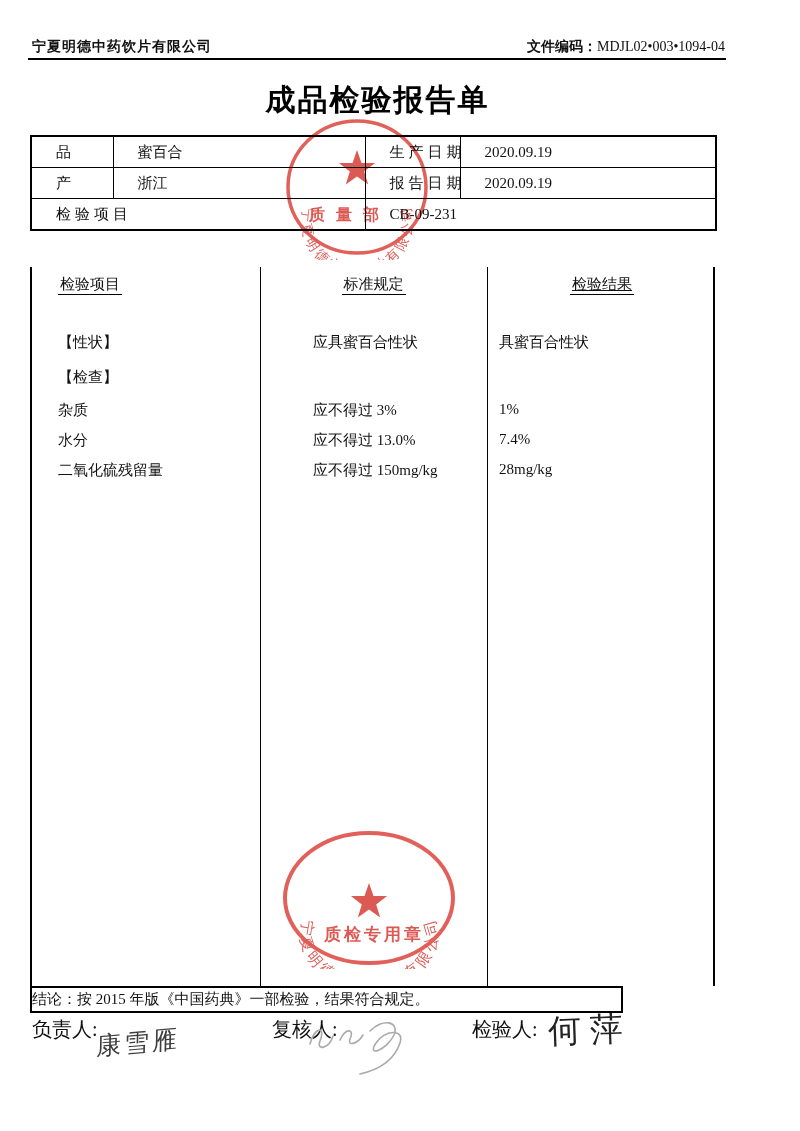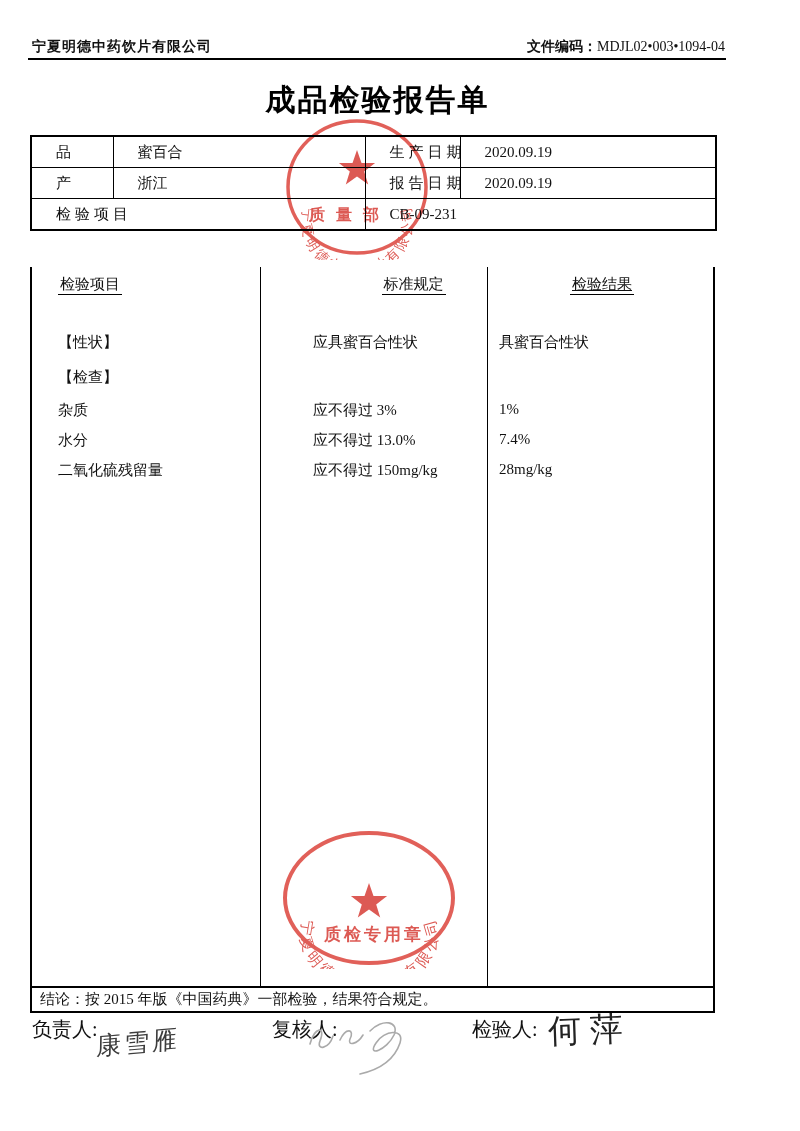--- a/index.html
+++ b/index.html
@@ -17,26 +17,26 @@
   table.info td{border:1.5px solid #000;height:30px;font-size:15px;padding:0 24px;vertical-align:middle;
                 white-space:nowrap;overflow:hidden;}
   .jlabel{display:inline-block;width:72px;text-align:justify;text-align-last:justify;}
   
   .section{position:absolute;left:30px;top:267px;width:685px;height:719px;
            border-left:2px solid #000;border-right:2px solid #000;box-sizing:border-box;}
   .vline{position:absolute;top:0;bottom:0;width:0;border-left:1.5px solid #000;}
   .vline.v1{left:228px;} .vline.v2{left:455px;}
   .sec-text{position:absolute;font-size:15px;white-space:nowrap;}
   .col-head{border-bottom:1px solid #000;padding:0 2px 2px 2px;}
-  .center2{left:228px;width:227px;text-align:center;margin-left:40px;} .center3{left:455px;width:230px;text-align:center;text-decoration:underline;}
+  .center2{left:228px;width:227px;text-align:center;} .center3{left:455px;width:230px;text-align:center;text-decoration:underline;}
   .c1{left:26px;font-family:Liberation Serif, serif;} .c2{left:257px;margin-left:24px;} .c3{left:467px;}
   .rh{top:8px;} .r0{top:66px;} .r1{top:101px;} .r2{top:134px;} .r3{top:164px;} .r4{top:194px;}
   
-  .conclusion{position:absolute;left:30px;top:986px;width:685px;height:27px;border:2px solid #000;
-              box-sizing:border-box;display:flex;align-items:center;padding-left:8px;font-size:15px;white-space:nowrap;}
+  .conclusion{position:absolute;left:30px;top:986px;width:593px;height:27px;border:2px solid #000;
+              box-sizing:border-box;display:flex;align-items:center;font-size:15px;white-space:nowrap;}
   
   .sig-label{position:absolute;top:1016px;font-size:20px;}
   .sl1{left:32px;} .sl2{left:272px;} .sl3{left:472px;}
   .sig-name{position:absolute;color:#3c3c3c;white-space:nowrap;}
   .sig-resp{left:96px;top:1026px;font-size:25px;letter-spacing:3px;transform:rotate(-5deg) skewX(-6deg);}
   .sig-insp{left:548px;top:1008px;font-size:33px;letter-spacing:9px;color:#222;transform:rotate(-2deg);}
   .scribble{position:absolute;left:302px;top:1014px;}
   
   .stamp{position:absolute;mix-blend-mode:multiply;opacity:0.88;}
   .stamp-top{left:283px;top:116px;}

